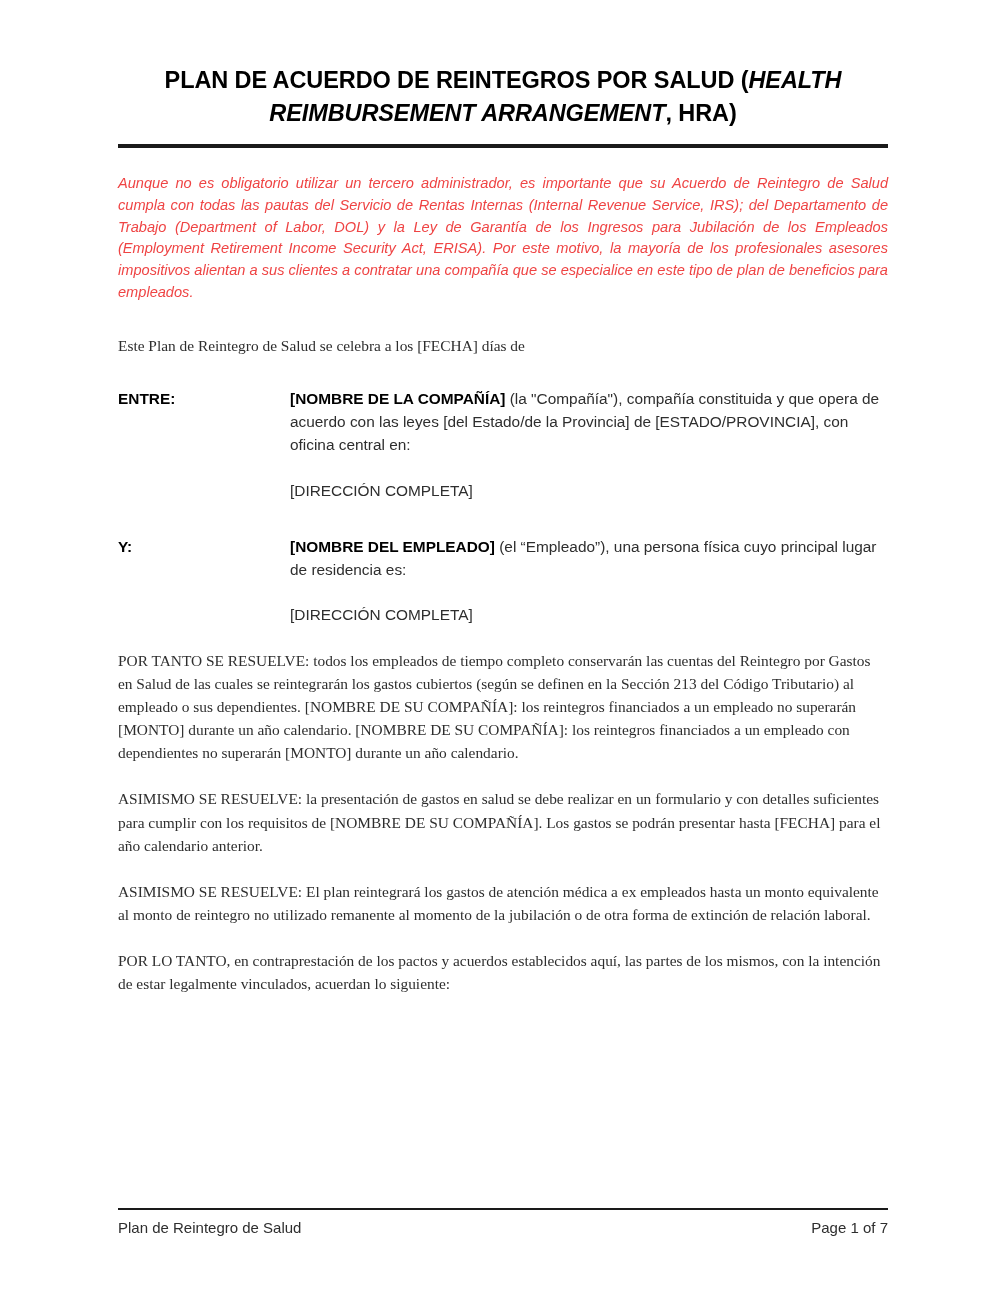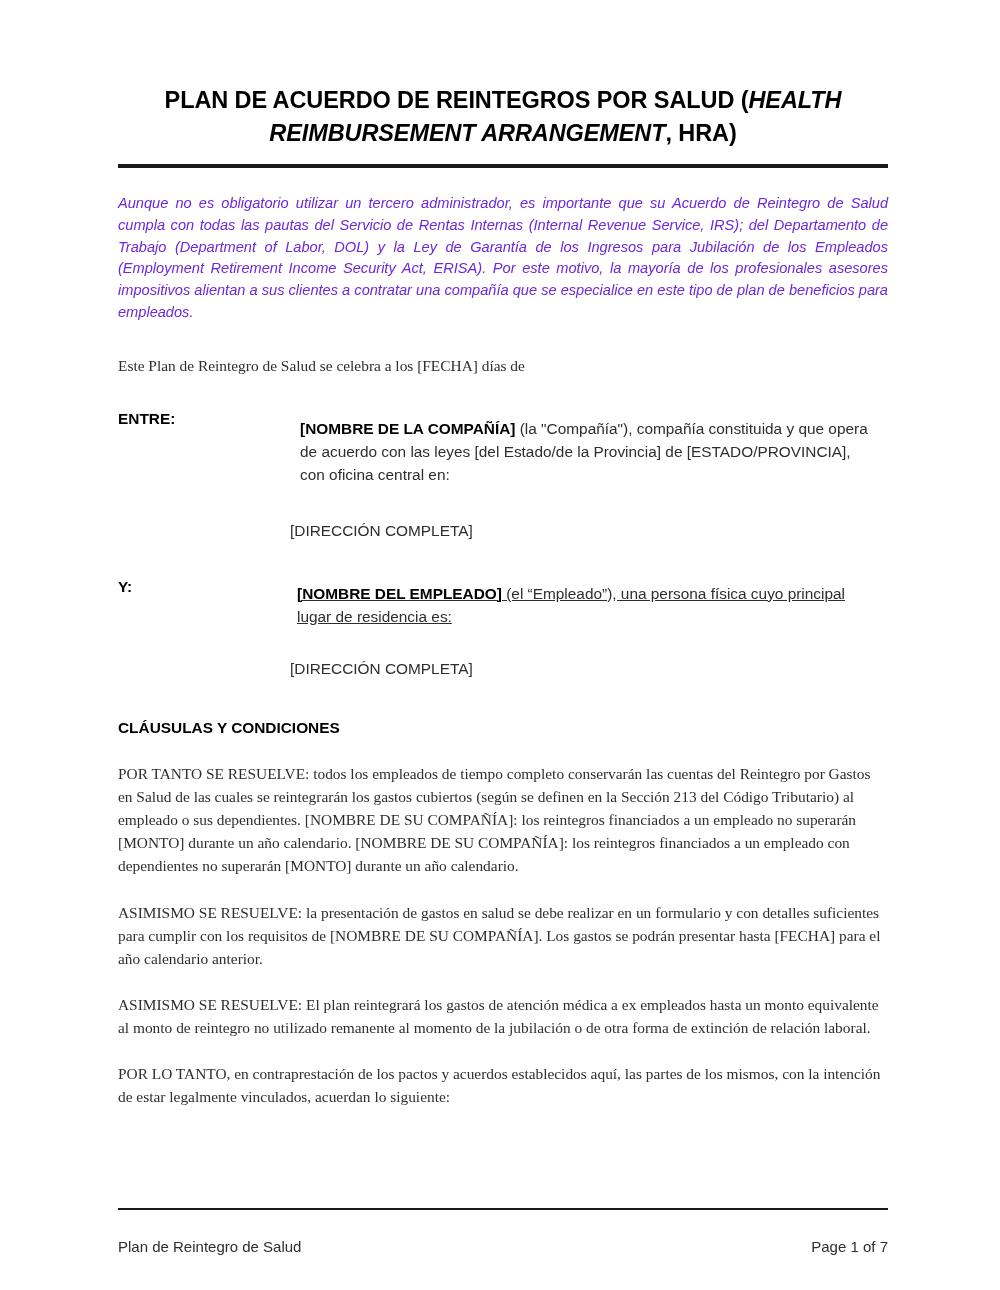--- a/index.html
+++ b/index.html
@@ -21,21 +21,21 @@
     position: absolute;
     left: 118px;
     top: 0;
     width: 770px;
     height: 1290px;
   }
 
   
   .doc-title {
     margin: 0;
-    padding-top: 84px;
+    padding-top: 64px;
     font-size: 23.5px;
     font-weight: bold;
     line-height: 1.42;
     text-align: center;
     color: #000000;
     letter-spacing: -0.1px;
   }
   .doc-title .ital {
     font-style: italic;
   }
@@ -48,21 +48,21 @@
   }
 
   
   .intro-note {
     margin: 0;
     padding-top: 25px;
     font-size: 14.6px;
     font-style: italic;
     line-height: 1.50;
     text-align: justify;
-    color: #6d28d9;
+    color: #ef4444;
   }
 
   
   .body-par {
     margin: 0;
     padding-top: 23px;
     font-size: 15.4px;
     line-height: 1.50;
     text-align: left;
     color: #2e2e2e;
@@ -120,55 +120,54 @@
   }
   .footer-rule {
     width: 770px;
     height: 0;
     border-top: 2px solid #1a1a1a;
   }
   .footer-row {
     display: flex;
     justify-content: space-between;
     align-items: flex-start;
-    padding-top: 28px;
+    padding-top: 9px;
     font-size: 15px;
     color: #2e2e2e;
   }
 </style>
 </head>
 <body>
 
 <div class="page">
 
   <h1 class="doc-title"><span>PLAN DE ACUERDO DE REINTEGROS POR SALUD (</span><span class="ital">HEALTH</span> <span class="ital">REIMBURSEMENT ARRANGEMENT</span><span>, HRA)</span></h1>
 
   <div class="title-rule"></div>
 
   <p class="intro-note">Aunque no es obligatorio utilizar un tercero administrador, es importante que su Acuerdo de Reintegro de Salud cumpla con todas las pautas del Servicio de Rentas Internas (Internal Revenue Service, IRS); del Departamento de Trabajo (Department of Labor, DOL) y la Ley de Garantía de los Ingresos para Jubilación de los Empleados (Employment Retirement Income Security Act, ERISA). Por este motivo, la mayoría de los profesionales asesores impositivos alientan a sus clientes a contratar una compañía que se especialice en este tipo de plan de beneficios para empleados.</p>
 
   <p class="body-par par-gap-lg">Este Plan de Reintegro de Salud se celebra a los [FECHA] días de</p>
 
   <div class="party-block">
     <div class="party-label">ENTRE:</div>
     <div class="party-body">
-      <p style="margin:10px;"><span class="strong">[NOMBRE DE LA COMPAÑÍA]</span><span> (la "Compañía"), compañía constituida y que opera de acuerdo con las leyes [del Estado/de la Provincia] de [ESTADO/PROVINCIA], con oficina central en:</span></p>
+      <p style="margin:0;"><span class="strong">[NOMBRE DE LA COMPAÑÍA]</span><span> (la "Compañía"), compañía constituida y que opera de acuerdo con las leyes [del Estado/de la Provincia] de [ESTADO/PROVINCIA], con oficina central en:</span></p>
       <p class="party-address" style="margin:0;">[DIRECCIÓN COMPLETA]</p>
     </div>
   </div>
 
   <div class="party-block second">
     <div class="party-label">Y:</div>
     <div class="party-body">
-      <p style="margin:7px;text-decoration:underline;"><span class="strong">[NOMBRE DEL EMPLEADO]</span><span> (el “Empleado”), una persona física cuyo principal lugar de residencia es:</span></p>
+      <p style="margin:0;"><span class="strong">[NOMBRE DEL EMPLEADO]</span><span> (el “Empleado”), una persona física cuyo principal lugar de residencia es:</span></p>
       <p class="party-address" style="margin:0;">[DIRECCIÓN COMPLETA]</p>
     </div>
   </div>
 
-  <h2 class="section-heading">CLÁUSULAS Y CONDICIONES</h2>
 
   <p class="body-par">POR TANTO SE RESUELVE: todos los empleados de tiempo completo conservarán las cuentas del Reintegro por Gastos en Salud de las cuales se reintegrarán los gastos cubiertos (según se definen en la Sección 213 del Código Tributario) al empleado o sus dependientes. [NOMBRE DE SU COMPAÑÍA]: los reintegros financiados a un empleado no superarán [MONTO] durante un año calendario. [NOMBRE DE SU COMPAÑÍA]: los reintegros financiados a un empleado con dependientes no superarán [MONTO] durante un año calendario.</p>
   <p class="body-par">ASIMISMO SE RESUELVE: la presentación de gastos en salud se debe realizar en un formulario y con detalles suficientes para cumplir con los requisitos de [NOMBRE DE SU COMPAÑÍA]. Los gastos se podrán presentar hasta [FECHA] para el año calendario anterior.</p>
   <p class="body-par">ASIMISMO SE RESUELVE: El plan reintegrará los gastos de atención médica a ex empleados hasta un monto equivalente al monto de reintegro no utilizado remanente al momento de la jubilación o de otra forma de extinción de relación laboral.</p>
   <p class="body-par">POR LO TANTO, en contraprestación de los pactos y acuerdos establecidos aquí, las partes de los mismos, con la intención de estar legalmente vinculados, acuerdan lo siguiente:</p>
 
   <div class="footer">
     <div class="footer-rule"></div>
     <div class="footer-row">
       <span>Plan de Reintegro de Salud</span>

